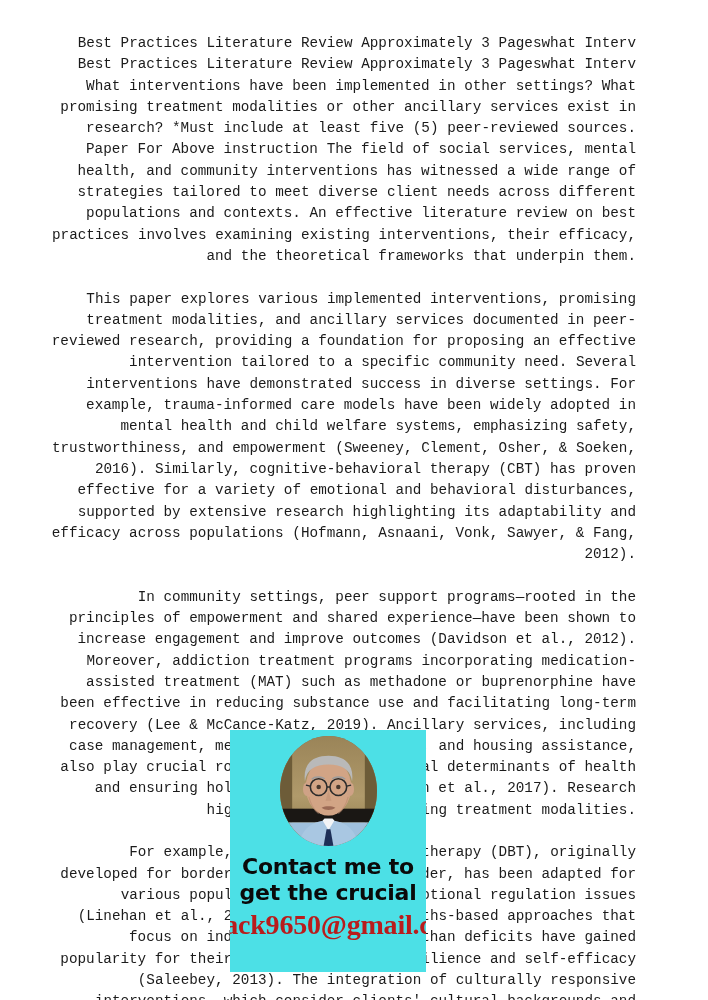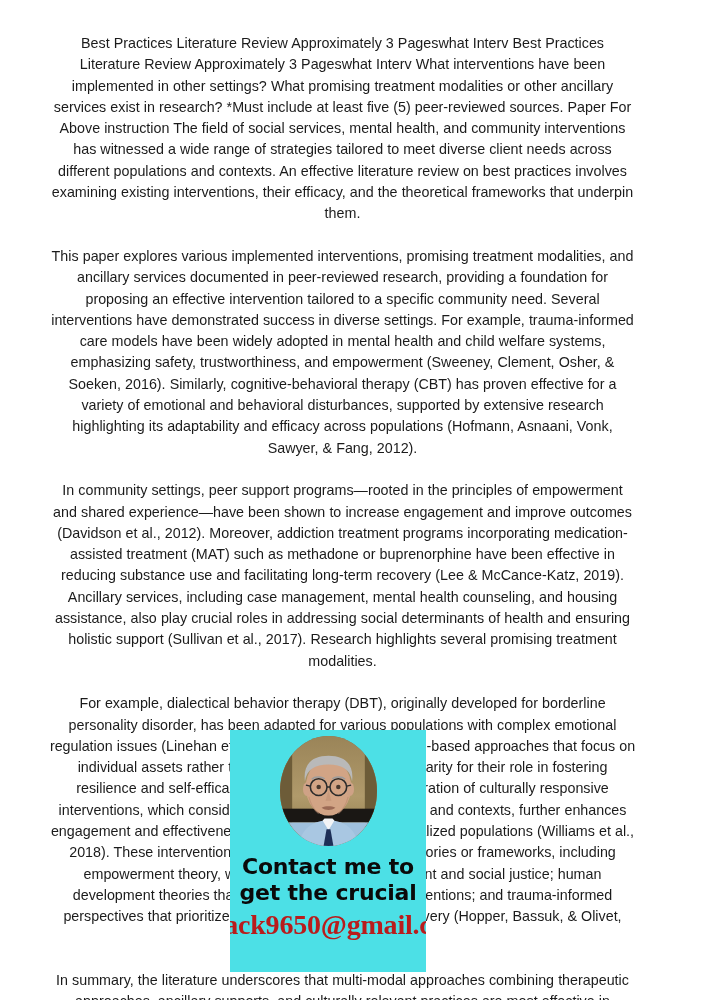--- a/index.html
+++ b/index.html
@@ -24,25 +24,25 @@
   }
 
   .doc-body {
     position: absolute;
     left: 49px;
     top: 33px;
     width: 587px;
   }
 
   .para {
-    font-family: Liberation Sans, sans-serif;
+    font-family: Liberation Mono, monospace;
     font-size: 14.3px;
     line-height: 21.3px;
     color: #1b1b1b;
-    text-align: center;
+    text-align: right;
     margin: 0 0 21.3px 0;
     letter-spacing: 0.0px;
     word-spacing: 0.1px;
   }
   .para:last-child { margin-bottom: 0; }
 
   
   .overlay-card {
     position: absolute;
     left: 230px;

